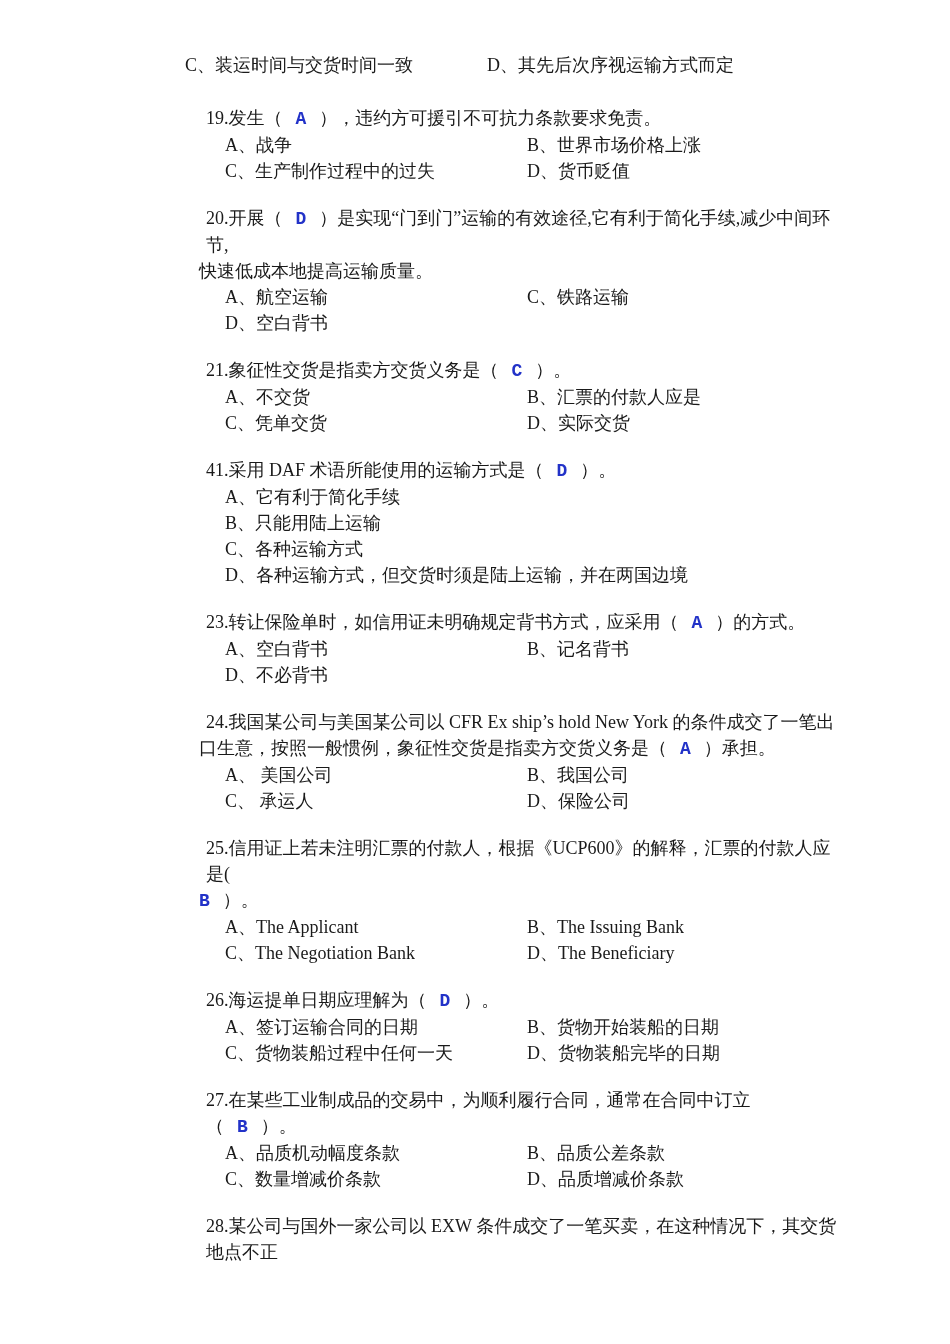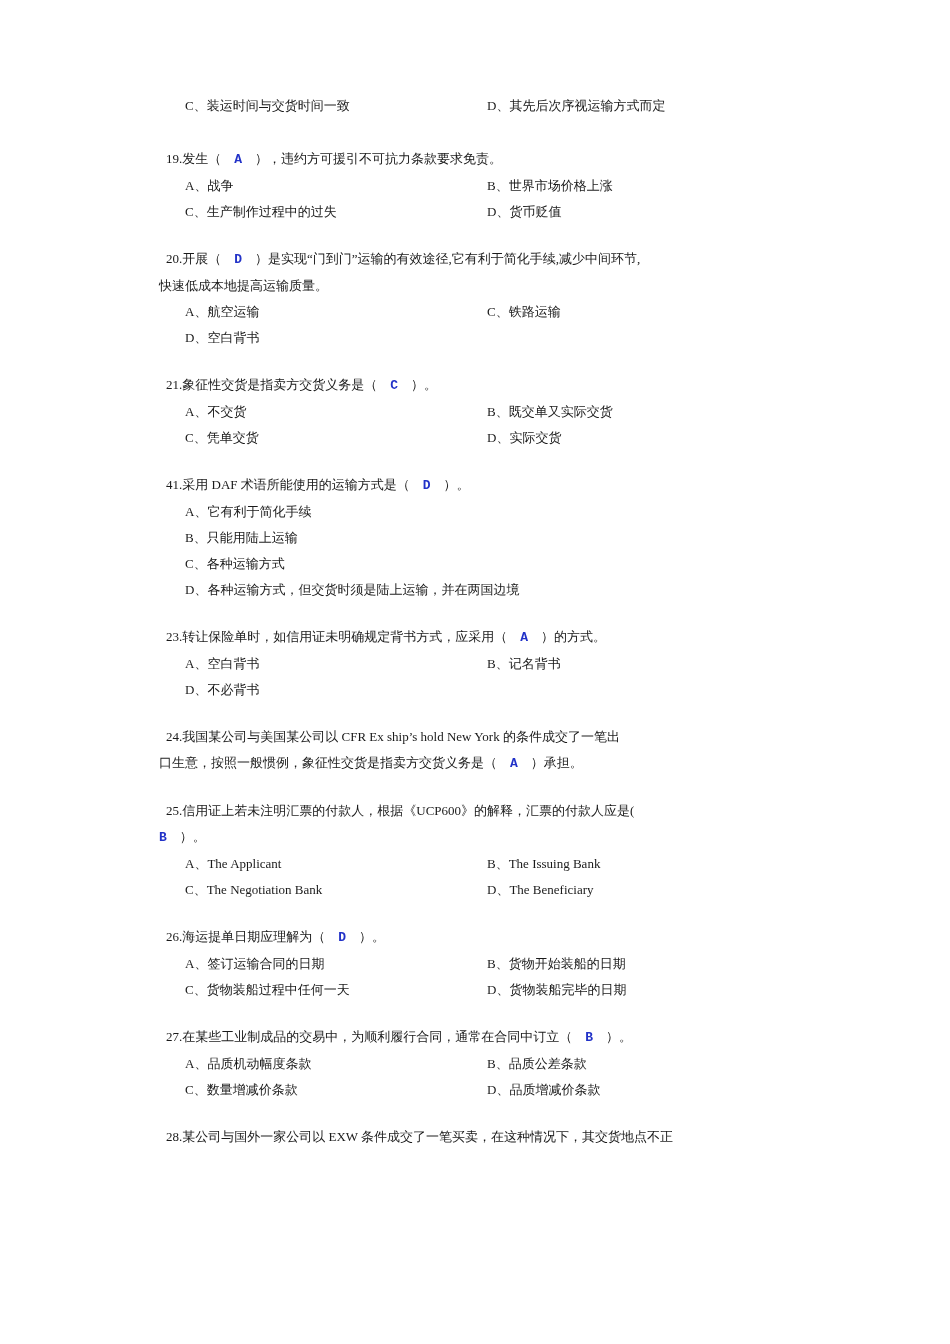--- a/index.html
+++ b/index.html
@@ -7,30 +7,30 @@
     --answer:#2232c8;
     --bg:#ffffff;
   }
   html,body{margin:0;padding:0;background:#e8e8e8;}
   .page{
     position:relative;
     width:950px;height:1344px;
     margin:0 auto;
     background:var(--bg);
     box-sizing:border-box;
-    padding:93px 112px 0 159px;
+    padding:52px 112px 0 159px;
     overflow:hidden;
     font-family:"Liberation Serif","DejaVu Serif",serif;
-    font-size:13px;
+    font-size:18px;
     line-height:26px;
     color:var(--text);
   }
   .line{min-height:26px;}
   .stem1{padding-left:7px;}
-  .question{margin-bottom:21px;}
+  .question{margin-bottom:21px;margin-left:40px;}
   .orphan{margin-bottom:27px;}
   .options{padding-left:26px;}
   .options.cols{display:grid;grid-template-columns:302px auto;}
   .ans{
     color:var(--answer);
     font-weight:bold;
     font-family:"Liberation Mono","DejaVu Sans Mono",monospace;
     padding:0 13px;
   }
 </style>
@@ -61,21 +61,21 @@
       <div class="line">A、航空运输</div>
       <div class="line">C、铁路运输</div>
       <div class="line">D、空白背书</div>
     </div>
   </section>
 
   <section class="question">
     <div class="line stem1"><span>21.象征性交货是指卖方交货义务是（</span><span class="ans">C</span><span>）。</span></div>
     <div class="options cols">
       <div class="line">A、不交货</div>
-      <div class="line">B、既交单又实际交货</div>
+      <div class="line">B、汇票的付款人应是</div>
       <div class="line">C、凭单交货</div>
       <div class="line">D、实际交货</div>
     </div>
   </section>
 
   <section class="question">
     <div class="line stem1"><span>41.采用 DAF 术语所能使用的运输方式是（</span><span class="ans">D</span><span>）。</span></div>
     <div class="options">
       <div class="line">A、它有利于简化手续</div>
       <div class="line">B、只能用陆上运输</div>
@@ -89,20 +89,26 @@
     <div class="options cols">
       <div class="line">A、空白背书</div>
       <div class="line">B、记名背书</div>
       <div class="line">D、不必背书</div>
     </div>
   </section>
 
   <section class="question">
     <div class="line stem1">24.我国某公司与美国某公司以 CFR Ex ship’s hold New York 的条件成交了一笔出</div>
     <div class="line"><span>口生意，按照一般惯例，象征性交货是指卖方交货义务是（</span><span class="ans">A</span><span>）承担。</span></div>
+    <div class="options cols">
+      <div class="line">A、 美国公司</div>
+      <div class="line">B、我国公司</div>
+      <div class="line">C、 承运人</div>
+      <div class="line">D、保险公司</div>
+    </div>
   </section>
 
   <section class="question">
     <div class="line stem1">25.信用证上若未注明汇票的付款人，根据《UCP600》的解释，汇票的付款人应是(</div>
     <div class="line"><span class="ans" style="padding-left:0;">B</span><span>）。</span></div>
     <div class="options cols">
       <div class="line">A、The Applicant</div>
       <div class="line">B、The Issuing Bank</div>
       <div class="line">C、The Negotiation Bank</div>
       <div class="line">D、The Beneficiary</div>

